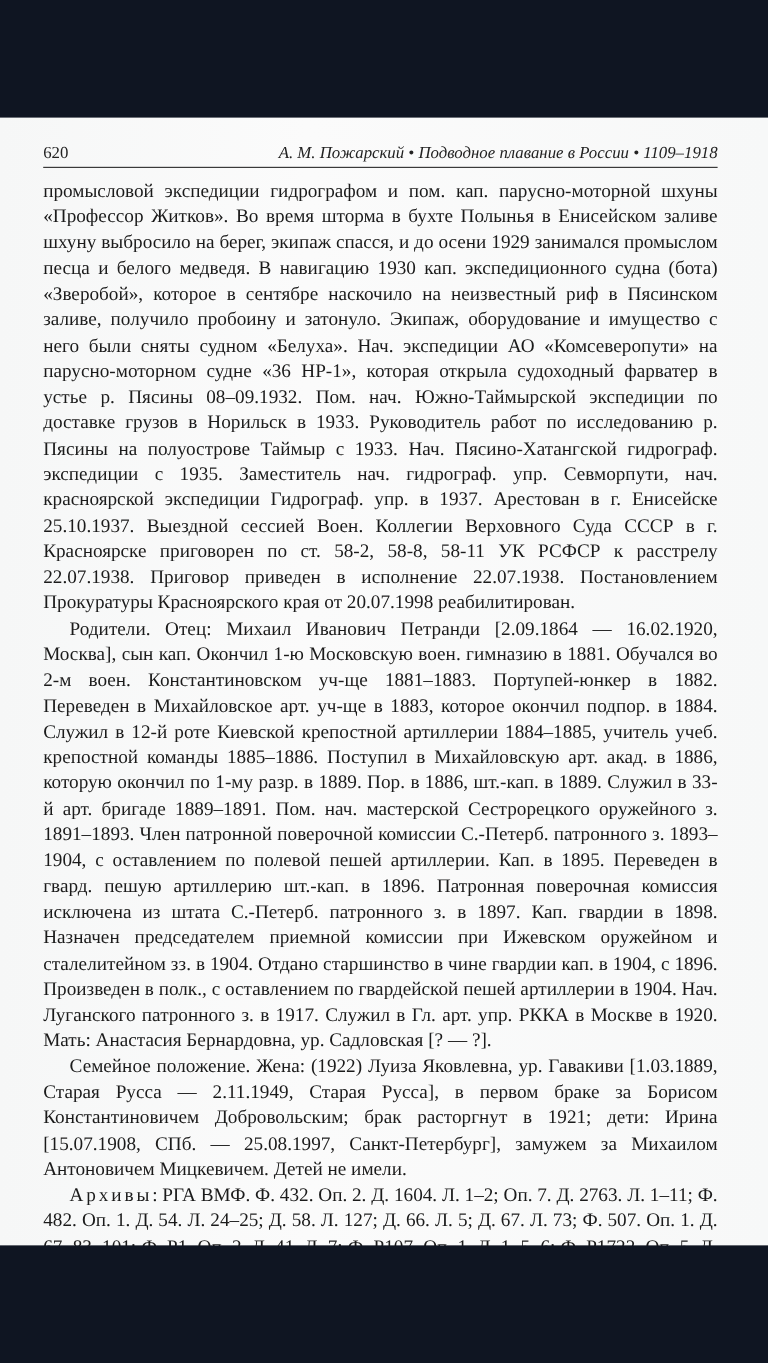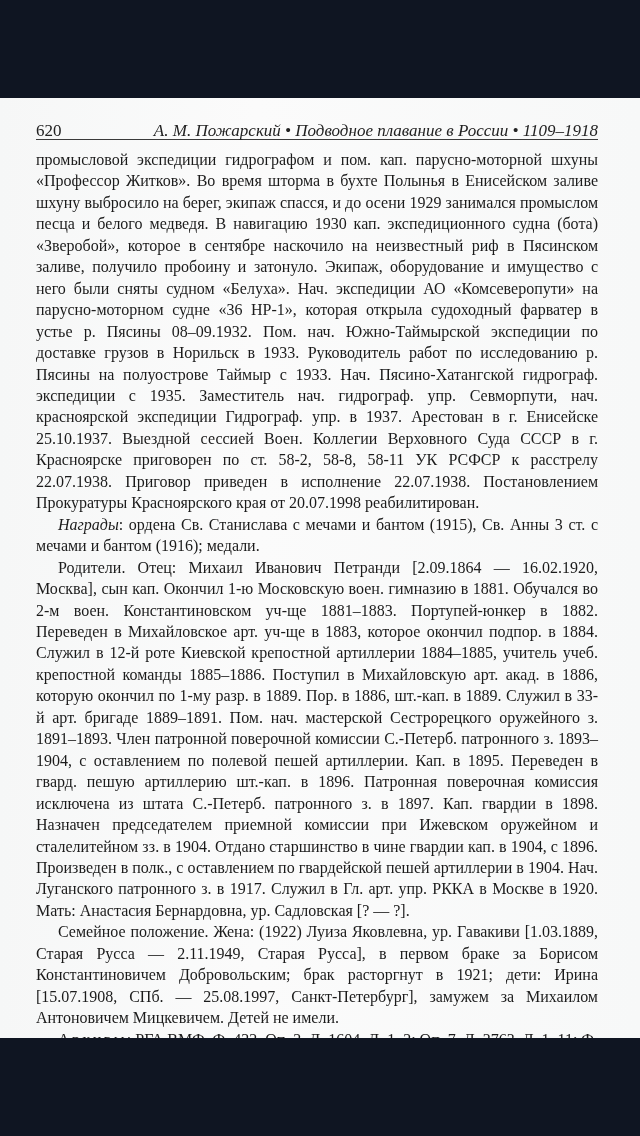--- a/index.html
+++ b/index.html
@@ -32,21 +32,21 @@
       width: 640px; height: 940px;
       background: linear-gradient(90deg, #f6f7f7 0%, #fbfbfb 40%, #f7f8f8 100%);
     }
     .running-head {
       position: absolute;
       left: 36px;
       top: 21px;
       width: 562px;
       height: 20px;
       border-bottom: 1px solid #3a3a3a;
-      font-size: 17px;
+      font-size: 14px;
       color: #222;
     }
     .folio {
       position: absolute;
       left: 0;
       top: 2px;
     }
     .head-title {
       position: absolute;
       right: 0;
@@ -84,20 +84,19 @@
 <div class="bar-top"></div>
 
 <div class="page">
   <div class="running-head">
     <span class="folio">620</span>
     <span class="head-title">А. М. Пожарский • Подводное плавание в России • 1109–1918</span>
   </div>
 
   <div class="body-text">
     <p>промысловой экспедиции гидрографом и пом. кап. парусно-моторной шхуны «Профессор Житков». Во время шторма в бухте Полынья в Енисейском заливе шхуну выбросило на берег, экипаж спасся, и до осени 1929 занимался промыслом песца и белого медведя. В навигацию 1930 кап. экспедиционного судна (бота) «Зверобой», которое в сентябре наскочило на неизвестный риф в Пясинском заливе, получило пробоину и затонуло. Экипаж, оборудование и имущество с него были сняты судном «Белуха». Нач. экспедиции АО «Комсеверопути» на парусно-моторном судне «36 НР-1», которая открыла судоходный фарватер в устье р. Пясины 08–09.1932. Пом. нач. Южно-Таймырской экспедиции по доставке грузов в Норильск в 1933. Руководитель работ по исследованию р. Пясины на полуострове Таймыр с 1933. Нач. Пясино-Хатангской гидрограф. экспедиции с 1935. Заместитель нач. гидрограф. упр. Севморпути, нач. красноярской экспедиции Гидрограф. упр. в 1937. Арестован в г. Енисейске 25.10.1937. Выездной сессией Воен. Коллегии Верховного Суда СССР в г. Красноярске приговорен по ст. 58-2, 58-8, 58-11 УК РСФСР к расстрелу 22.07.1938. Приговор приведен в исполнение 22.07.1938. Постановлением Прокуратуры Красноярского края от 20.07.1998 реабилитирован.</p>
-    <p class="indent"><span class="it">Награды</span><span>: ордена Св. Станислава с мечами и бантом (1915), Св. Анны 3 ст. с мечами и бантом (1916); медали.</span></p>
     <p class="indent">Родители. Отец: Михаил Иванович Петранди [2.09.1864 — 16.02.1920, Москва], сын кап. Окончил 1-ю Московскую воен. гимназию в 1881. Обучался во 2-м воен. Константиновском уч-ще 1881–1883. Портупей-юнкер в 1882. Переведен в Михайловское арт. уч-ще в 1883, которое окончил подпор. в 1884. Служил в 12-й роте Киевской крепостной артиллерии 1884–1885, учитель учеб. крепостной команды 1885–1886. Поступил в Михайловскую арт. акад. в 1886, которую окончил по 1-му разр. в 1889. Пор. в 1886, шт.-кап. в 1889. Служил в 33-й арт. бригаде 1889–1891. Пом. нач. мастерской Сестрорецкого оружейного з. 1891–1893. Член патронной поверочной комиссии С.-Петерб. патронного з. 1893–1904, с оставлением по полевой пешей артиллерии. Кап. в 1895. Переведен в гвард. пешую артиллерию шт.-кап. в 1896. Патронная поверочная комиссия исключена из штата С.-Петерб. патронного з. в 1897. Кап. гвардии в 1898. Назначен председателем приемной комиссии при Ижевском оружейном и сталелитейном зз. в 1904. Отдано старшинство в чине гвардии кап. в 1904, с 1896. Произведен в полк., с оставлением по гвардейской пешей артиллерии в 1904. Нач. Луганского патронного з. в 1917. Служил в Гл. арт. упр. РККА в Москве в 1920. Мать: Анастасия Бернардовна, ур. Садловская [? — ?].</p>
     <p class="indent">Семейное положение. Жена: (1922) Луиза Яковлевна, ур. Гавакиви [1.03.1889, Старая Русса — 2.11.1949, Старая Русса], в первом браке за Борисом Константиновичем Добровольским; брак расторгнут в 1921; дети: Ирина [15.07.1908, СПб. — 25.08.1997, Санкт-Петербург], замужем за Михаилом Антоновичем Мицкевичем. Детей не имели.</p>
     <p class="indent"><span class="spaced">Архивы</span><span>: РГА ВМФ. Ф. 432. Оп. 2. Д. 1604. Л. 1–2; Оп. 7. Д. 2763. Л. 1–11; Ф. 482. Оп. 1. Д. 54. Л. 24–25; Д. 58. Л. 127; Д. 66. Л. 5; Д. 67. Л. 73; Ф. 507. Оп. 1. Д. 67, 83, 101; Ф. Р1. Оп. 2. Д. 41. Л. 7; Ф. Р107. Оп. 1. Д. 1, 5, 6; Ф. Р1722. Оп. 5. Д. 68. Л. 107; Д. 69; Л. 54, 118, 145; Д. 305. Л. 39; Д. 345. Л. 91; Ф. Р2028. Оп. 1. Д. 16. Л. 146, 150, 175; АП РФ. Оп. 24. Д. 414. Л. 238–242. ([Электронный ресурс:] </span></p>
   </div>
 </div>
 
 <div class="bar-bottom"></div>
 
 </body></html>

